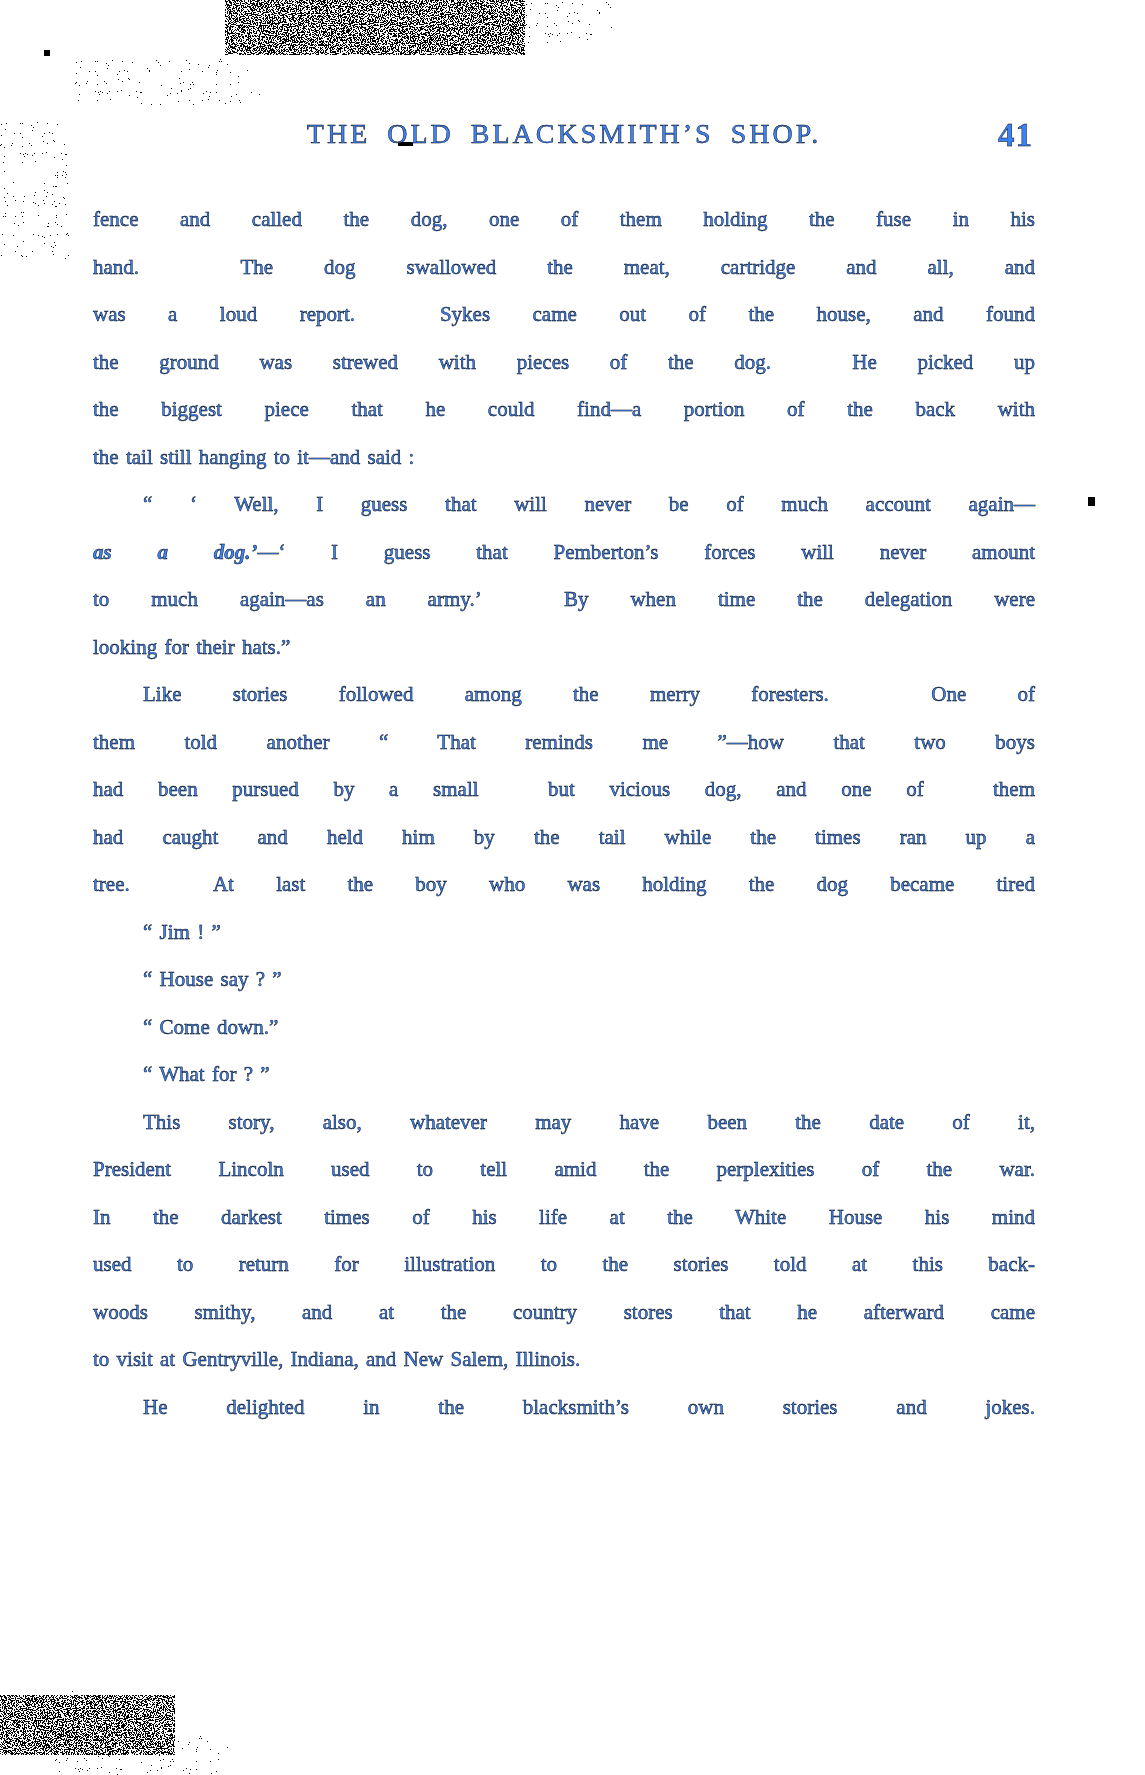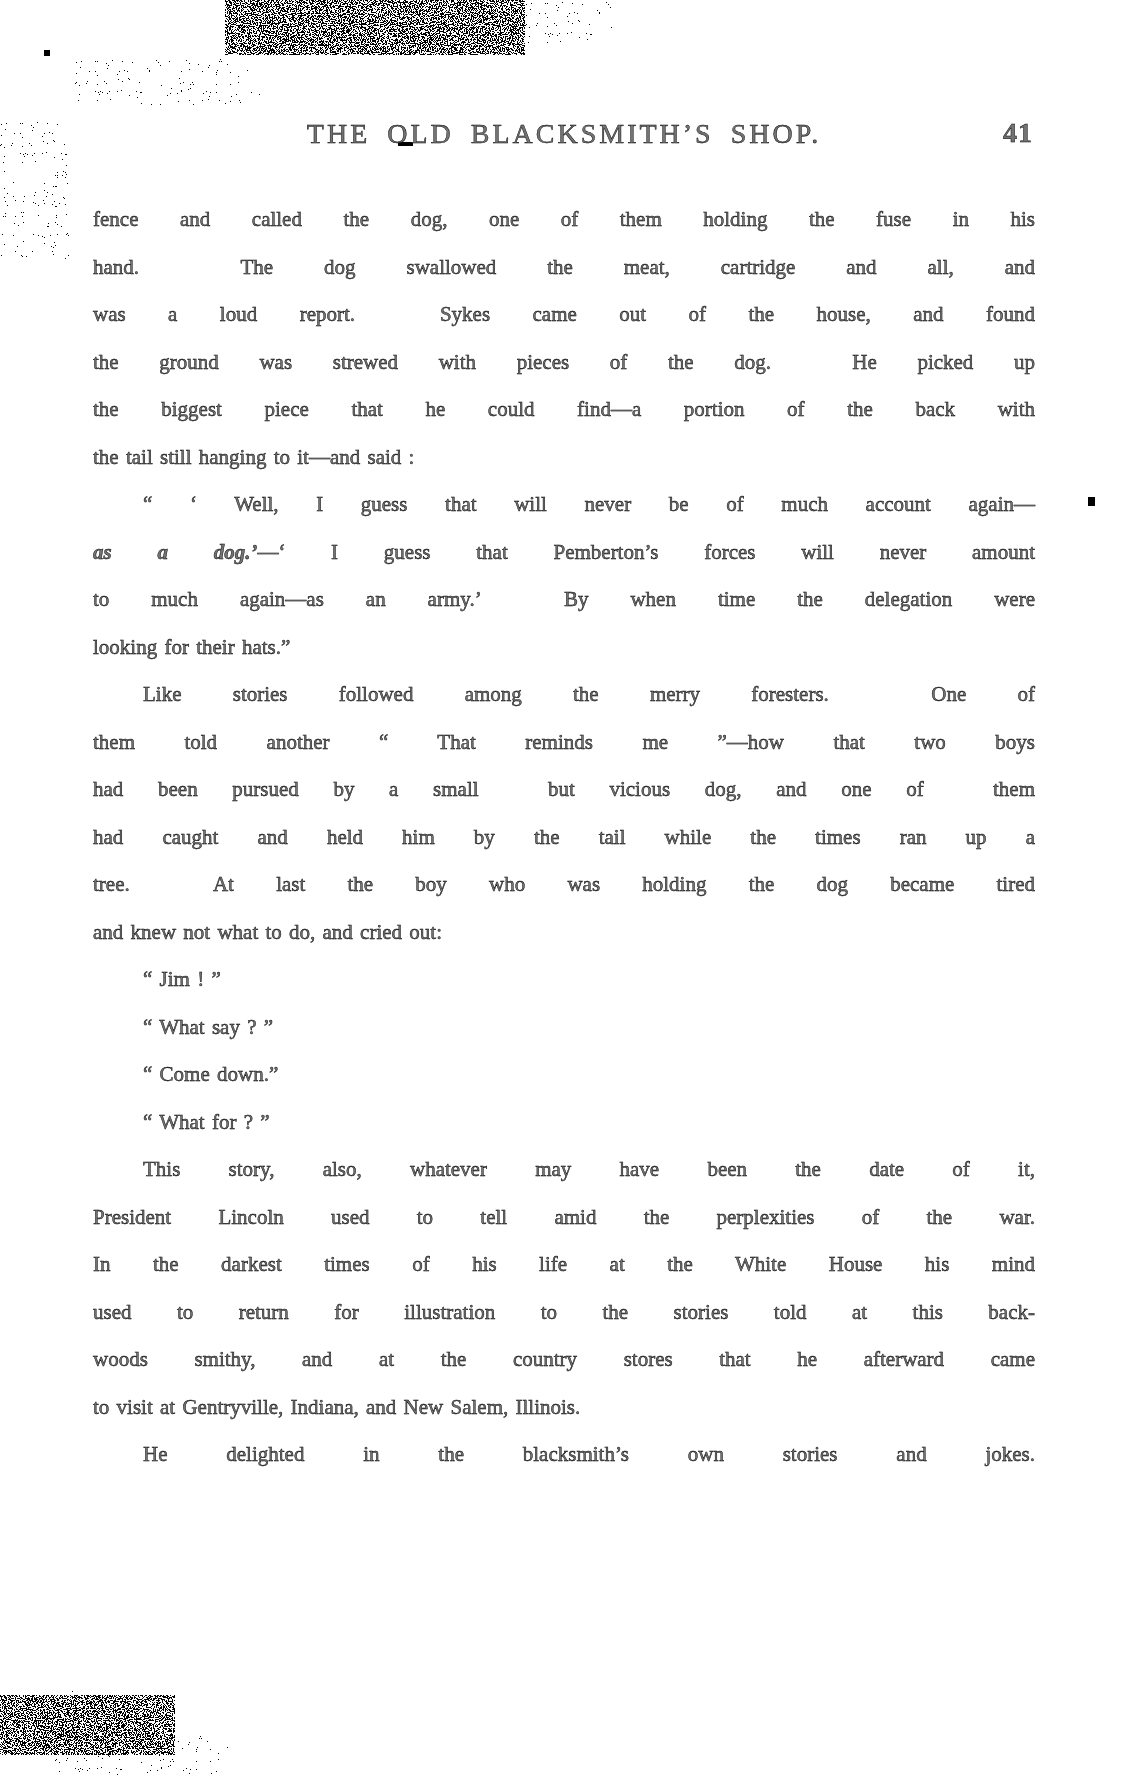--- a/index.html
+++ b/index.html
@@ -1,40 +1,40 @@
 <!DOCTYPE html>
 <html><head>
 <meta charset="utf-8">
 <style>
   html,body{margin:0;padding:0;}
   .page{
     position:relative;
     width:1145px;height:1775px;
     background:#ffffff;
-    color:#737373;
+    color:#3b82f6;
     font-family:"Liberation Serif", "DejaVu Serif", serif;
     overflow:hidden;
     -webkit-text-stroke:0.45px #000;
   }
   .header{
     position:absolute;
     left:93px;top:118px;width:942px;height:46px;
   }
   .header .title{
     display:block;
     text-align:center;
     font-size:28px;
     letter-spacing:3px;
     word-spacing:7px;
     white-space:pre;
   }
   .header .pagenum{
     position:absolute;
     right:2px;top:-1px;
-    font-size:28px;
+    font-size:33px;
     font-weight:bold;
     letter-spacing:1px;
   }
   .text-block{
     position:absolute;
     left:93px;top:196px;width:942px;
     font-size:21px;
     line-height:47.5px;
     word-spacing:2px;
   }
@@ -157,23 +157,22 @@
       <div class="line"><span>the tail still hanging to it—and said :</span></div>
       <div class="line just indent"><span>“ ‘ Well, I guess that will never be of much account again—</span></div>
       <div class="line just"><span class="it">as a dog.’</span><span>—‘ I guess that Pemberton’s forces will never amount</span></div>
       <div class="line just"><span>to much again—as an army.’  By when time the delegation were</span></div>
       <div class="line"><span>looking for their hats.”</span></div>
       <div class="line just indent"><span>Like stories followed among the merry foresters.  One of</span></div>
       <div class="line just"><span>them told another “ That reminds me ”—how that two boys</span></div>
       <div class="line just"><span>had been pursued by a small  but vicious dog, and one of  them</span></div>
       <div class="line just"><span>had caught and held him by the tail while the times ran up a</span></div>
       <div class="line just"><span>tree.  At last the boy who was holding the dog became tired</span></div>
-      <div class="line"><span>and knew not what to do, and cried out:</span></div>
       <div class="line indent"><span>“ Jim ! ”</span></div>
-      <div class="line indent"><span>“ What say ? ”</span></div>
+      <div class="line indent"><span>“ House say ? ”</span></div>
       <div class="line indent"><span>“ Come down.”</span></div>
       <div class="line indent"><span>“ What for ? ”</span></div>
       <div class="line just indent"><span>This story, also, whatever may have been the date of it,</span></div>
       <div class="line just"><span>President Lincoln used to tell amid the perplexities of the war.</span></div>
       <div class="line just"><span>In the darkest times of his life at the White House his mind</span></div>
       <div class="line just"><span>used to return for illustration to the stories told at this back-</span></div>
       <div class="line just"><span>woods smithy, and at the country stores that he afterward came</span></div>
       <div class="line"><span>to visit at Gentryville, Indiana, and New Salem, Illinois.</span></div>
       <div class="line just indent"><span>He delighted in the blacksmith’s own stories and jokes.</span></div>
     </div>

